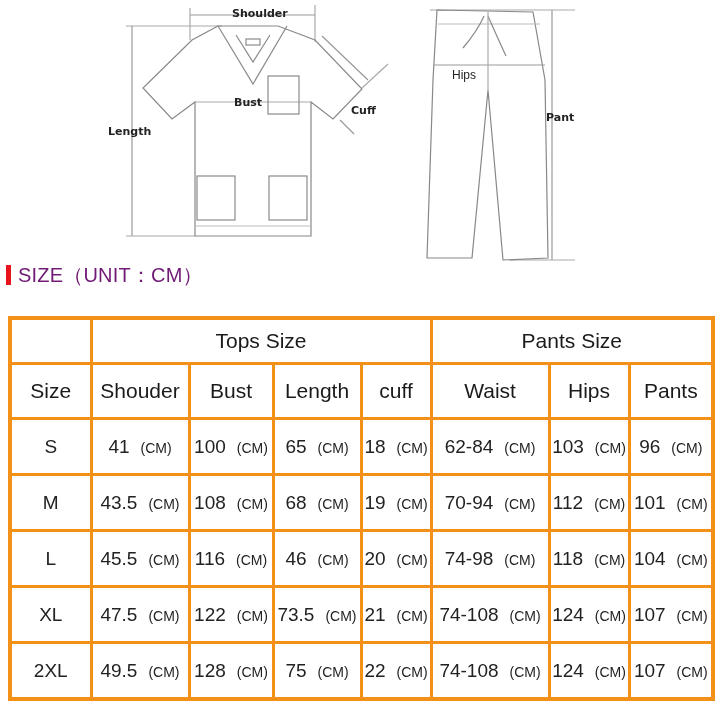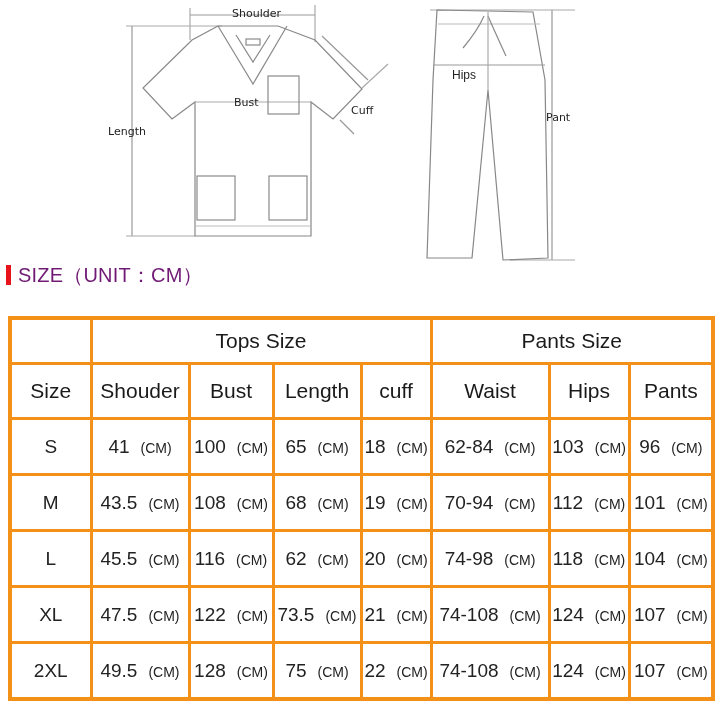--- a/index.html
+++ b/index.html
@@ -1,19 +1,19 @@
 <!DOCTYPE html>
 <html><head>
 <meta charset="utf-8">
 <style>
   html,body{margin:0;padding:0;background:#fff;}
   body{width:720px;height:720px;position:relative;overflow:hidden;font-family:"Liberation Sans",sans-serif;color:#1a1a1a;}
   .diagram{position:absolute;left:0;top:0;width:720px;height:262px;}
   .diagram svg{position:absolute;left:0;top:0;}
-  .dlabel{position:absolute;font-family:"DejaVu Sans",sans-serif;font-weight:normal;font-size:11px;color:#222;white-space:nowrap;}
+  .dlabel{position:absolute;font-family:"DejaVu Sans",sans-serif;font-weight:bold;font-size:11px;color:#222;white-space:nowrap;}
   .dlabel.light{font-weight:normal;font-family:"Liberation Sans",sans-serif;font-size:12px;}
   .heading{position:absolute;left:6px;top:264px;height:22px;display:flex;align-items:center;}
   .heading .bar{width:5px;height:20px;background:#e8121b;margin-right:7px;}
   .heading .txt{font-size:20px;color:#701a75;letter-spacing:0.2px;}
   table.size{position:absolute;left:8px;top:316px;width:703px;height:295px;border-collapse:collapse;border:4px solid #f39018;table-layout:fixed;}
   table.size td{border:3px solid #f39018;text-align:center;vertical-align:middle;padding:0;white-space:nowrap;overflow:hidden;}
   .grp td{height:42px;font-size:21px;}
   .hdr td{height:52px;font-size:21px;margin-top:43px;}
   .row td{height:53px;font-size:19px;color:#222;}
   .num{font-size:19px;}
@@ -114,21 +114,21 @@
     <td><span class="num">68</span><span class="unit">(CM)</span></td>
     <td><span class="num">19</span><span class="unit">(CM)</span></td>
     <td><span class="num">70-94</span><span class="unit">(CM)</span></td>
     <td><span class="num">112</span><span class="unit">(CM)</span></td>
     <td><span class="num">101</span><span class="unit">(CM)</span></td>
   </tr>
   <tr class="row">
     <td>L</td>
     <td><span class="num">45.5</span><span class="unit">(CM)</span></td>
     <td><span class="num">116</span><span class="unit">(CM)</span></td>
-    <td><span class="num">62</span><span class="unit">(CM)</span></td>
+    <td><span class="num">46</span><span class="unit">(CM)</span></td>
     <td><span class="num">20</span><span class="unit">(CM)</span></td>
     <td><span class="num">74-98</span><span class="unit">(CM)</span></td>
     <td><span class="num">118</span><span class="unit">(CM)</span></td>
     <td><span class="num">104</span><span class="unit">(CM)</span></td>
   </tr>
   <tr class="row">
     <td>XL</td>
     <td><span class="num">47.5</span><span class="unit">(CM)</span></td>
     <td><span class="num">122</span><span class="unit">(CM)</span></td>
     <td><span class="num">73.5</span><span class="unit">(CM)</span></td>

